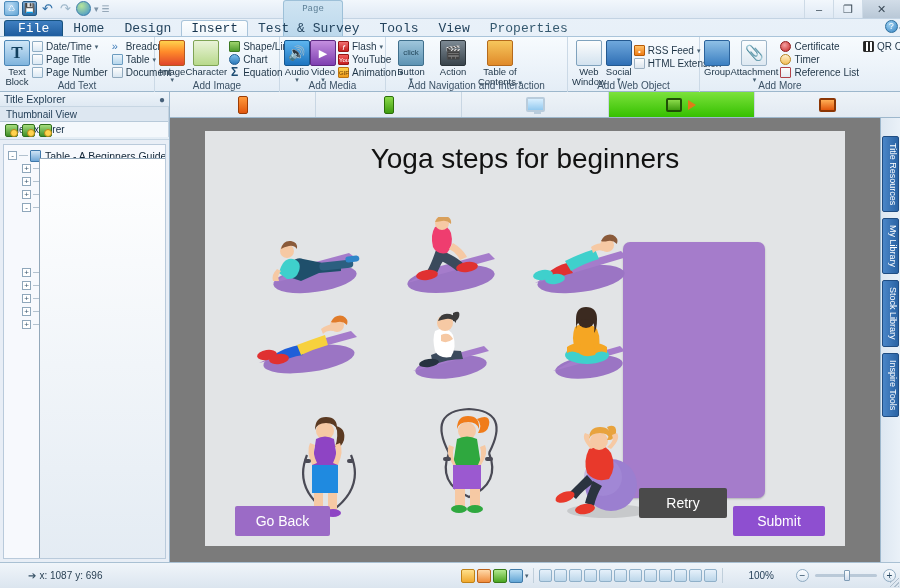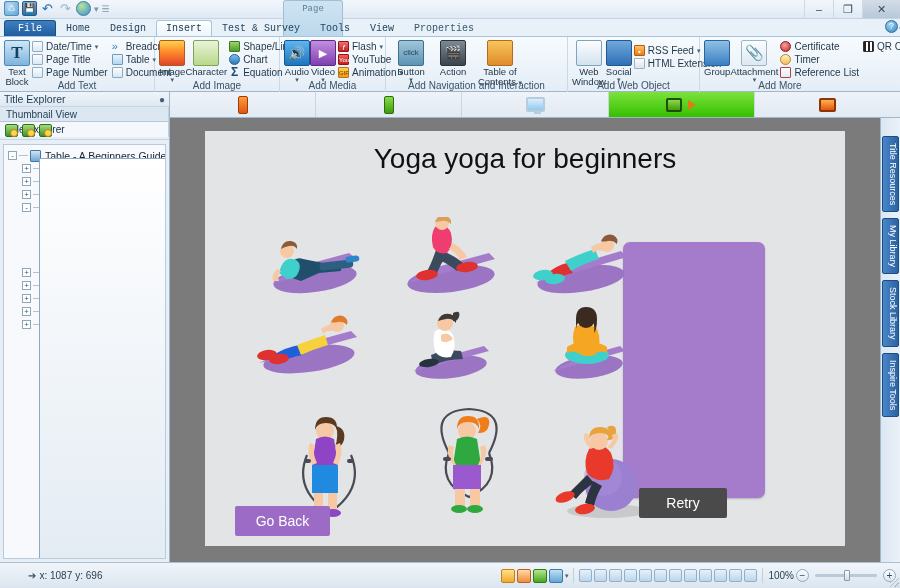--- a/index.html
+++ b/index.html
@@ -48,21 +48,21 @@
   }
   .ctx-group {
     position: absolute; left: 279px; top: -19px; width: 60px; height: 36px;
     background: linear-gradient(#cfe4f2,#bcd8ec);
     border: 1px solid #9dc0d8; border-bottom: none;
     border-radius: 3px 3px 0 0;
     text-align: center; color: #5d7f96; font-size: 9px; padding-top: 3px;
   }
   .tabs { position: absolute; left: 0; top: 0; display: flex; align-items: flex-end; height: 17px; }
   .tab {
-    height: 16px; padding: 0 9px; line-height: 16px; font-size: 10px; color: #24445e;
+    height: 16px; padding: 0 9px; line-height: 16px; font-size: 13px; color: #24445e;
     border: 1px solid transparent; border-bottom: none; border-radius: 3px 3px 0 0;
     white-space: nowrap;
   }
   .tab.file {
     background: linear-gradient(#3f7fc1,#1f5d9e); color: #fff; border-color: #17527f;
     padding: 0 13px;
   }
   .tab.active {
     background: linear-gradient(#fdfefe,#eef5fb); border-color: #a9c4da; color: #17354e;
   }
@@ -273,21 +273,21 @@
   .sb-coords { margin-left: 28px; font-size: 10px; color: #2b4255; display: flex; align-items: center; gap: 3px;}
   .cursor-ico { color: #3a5468; font-size: 10px; }
   .sb-right { position: absolute; right: 4px; display: flex; align-items: center; gap: 2px; }
   .sb-ico { width: 14px; height: 14px; border-radius: 2px; border: 1px solid #9db1c2; }
   .sb-ico.i1 { background: linear-gradient(#ffe08a,#f0a92e); border-color: #c08216; }
   .sb-ico.i2 { background: linear-gradient(#ffd9a8,#ef8c3c); border-color: #b9601a; }
   .sb-ico.i3 { background: linear-gradient(#b2e88f,#4aa521); border-color: #357916; }
   .sb-ico.i4 { background: linear-gradient(#bfe0f5,#62a5d5); border-color: #3f7aa8; }
   .sb-sep { width: 1px; height: 15px; background: #c0cfdb; margin: 0 3px; }
   .align-ico { width: 13px; height: 13px; background: linear-gradient(#e6f1fa,#bcd6ea); border: 1px solid #8fb0c9; border-radius: 2px; }
-  .zoom-label { font-size: 10px; color: #27425a; margin: 0 0; }
+  .zoom-label { font-size: 10px; color: #27425a; margin: 0 20px; }
   .zbtn {
     width: 13px; height: 13px; border-radius: 50%;
     background: linear-gradient(#fbfdff,#dbe7f2); border: 1px solid #8fabc2;
     font-size: 10px; line-height: 11px; text-align: center; color: #2b4a63;
   }
   .ztrack { width: 62px; height: 3px; background: #b9c9d8; border-radius: 2px; margin: 0 4px; position: relative; }
   .zthumb { position: absolute; left: 29px; top: -4px; width: 6px; height: 11px; background: linear-gradient(#fdfefe,#cfdced); border: 1px solid #7f9cb5; border-radius: 1px; }
   .grip { position: absolute; right: 1px; bottom: 1px; width: 9px; height: 9px;
     background: repeating-linear-gradient(135deg,#aebecd 0 1px,transparent 1px 3px); }
 </style>
@@ -626,21 +626,21 @@
       <span class="dev-tab-g"></span>
       <span class="dev-arrow"></span>
     </div>
     <div class="devcell" style="border-right:none">
       <span class="dev-tab-o"></span>
     </div>
   </div>
 
   <div class="canvaswrap">
     <div class="page">
-      <div class="page-title">Yoga yoga for beginners</div>
+      <div class="page-title">Yoga steps for beginners</div>
 
       <div class="mat-drop"></div>
 
       <svg class="pose" style="left:48px;top:104px;" width="110" height="62" viewBox="0 0 110 62">
         <ellipse cx="62" cy="44" rx="42" ry="13" fill="#9b75c4" transform="rotate(-8 62 44)"></ellipse>
         <path d="M20 48 L52 40 L104 24 L96 18 L44 32 Z" fill="#a57ccb"></path>
         <path d="M30 40 q10 -20 20 -16 l20 4 l18 2 l0 6 l-22 2 l-18 8 z" fill="#1f4f6b"></path>
         <rect x="66" y="28" width="34" height="8" rx="4" fill="#2c5f80" transform="rotate(-6 66 28)"></rect>
         <path d="M26 38 q4 -16 14 -14 q9 2 6 12 q-3 9 -12 8 z" fill="#3fd0cc"></path>
         <circle cx="34" cy="16" r="7" fill="#f6c9a4"></circle>
@@ -755,20 +755,21 @@
         <path d="M46 36 q-10 -10 -6 -16 l5 2 q-3 6 5 12z" fill="#f6c9a4"></path>
         <path d="M66 36 q10 -10 6 -16 l-5 2 q3 6 -5 12z" fill="#f6c9a4"></path>
         <path d="M42 62 q-10 10 -18 18 l7 6 q8 -10 18 -16z" fill="#2b3440"></path>
         <path d="M48 68 q-6 14 -8 22 l9 3 q2 -10 8 -20z" fill="#2b3440"></path>
         <ellipse cx="20" cy="84" rx="10" ry="5" fill="#e8392b" transform="rotate(-20 20 84)"></ellipse>
         <ellipse cx="40" cy="96" rx="10" ry="5" fill="#e8392b" transform="rotate(-10 40 96)"></ellipse>
       </svg>
 
       <div class="btn goback">Go Back</div>
       <div class="btn retry">Retry</div>
+      <div class="btn submit">Submit</div>
     </div>
   </div>
 
   <div class="rtabs">
     <div class="rtab">Title Resources</div>
     <div class="rtab">My Library</div>
     <div class="rtab">Stock Library</div>
     <div class="rtab">Inspire Tools</div>
   </div>
 

